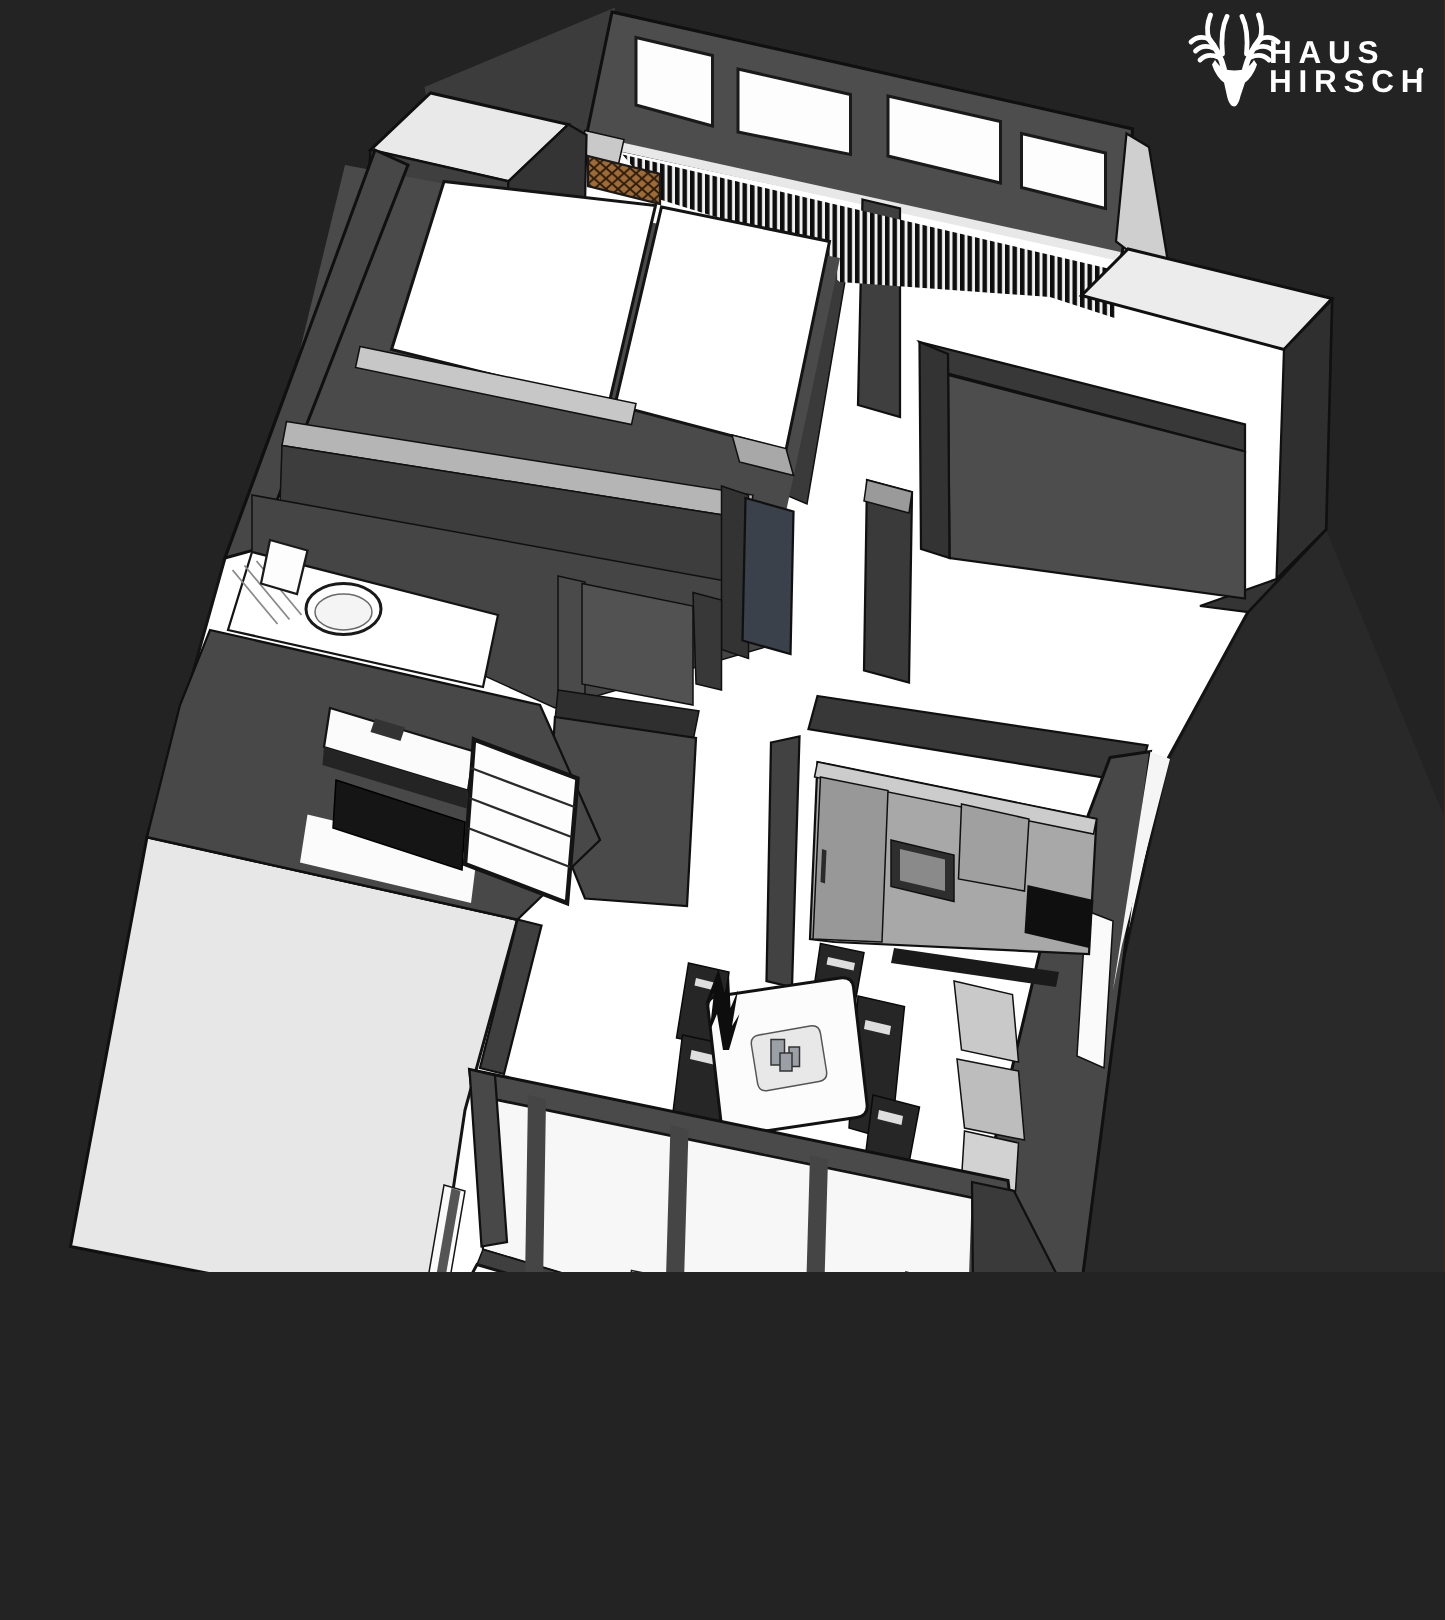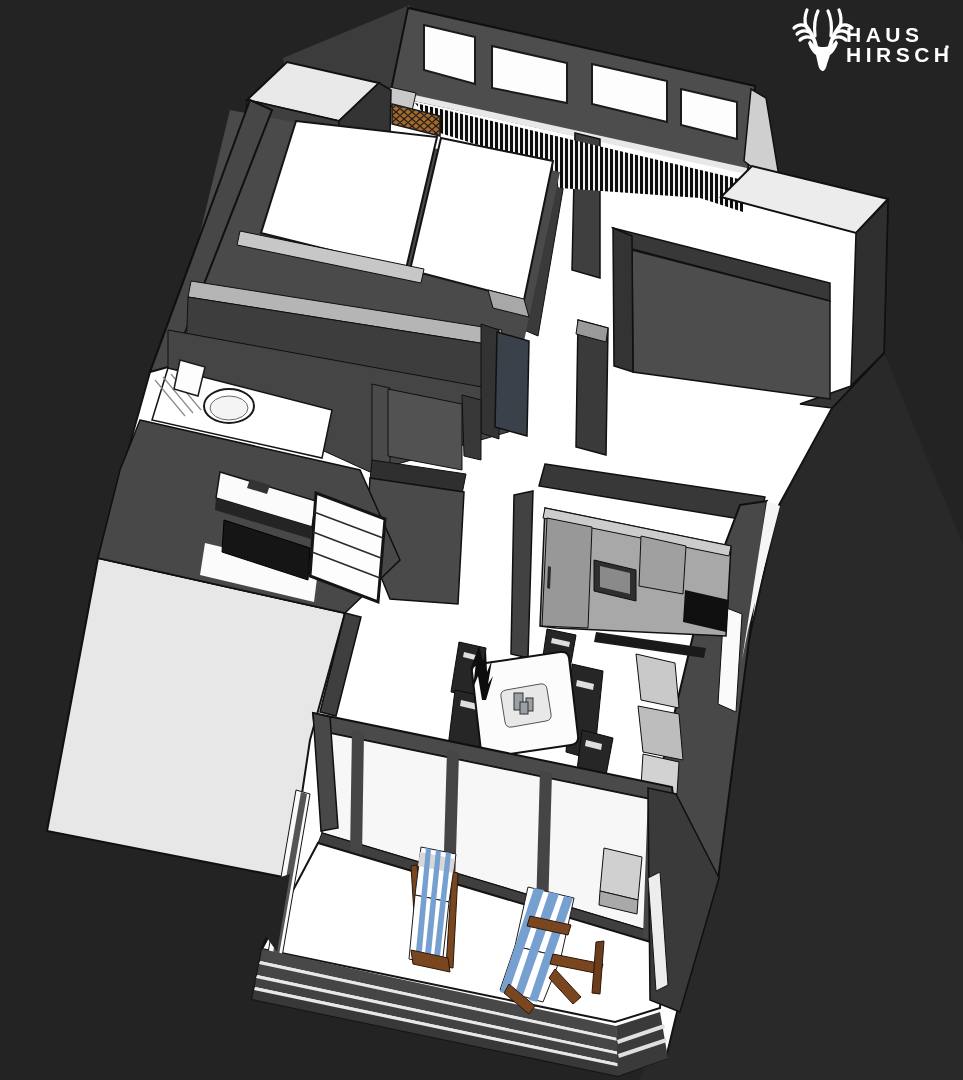--- a/index.html
+++ b/index.html
@@ -1,16 +1,16 @@
 <!DOCTYPE html>
 <html><head>
 <meta charset="utf-8">
 <style>
   html,body{margin:0;padding:0;background:#232323;}
-  #stage{position:relative;width:963px;height:1080px;overflow:hidden;background:#c2410c;
+  #stage{position:relative;width:963px;height:848px;overflow:hidden;background:#c2410c;
     font-family:"Liberation Sans", sans-serif;}
   svg{display:block}
 </style>
 </head>
 <body>
 <div id="stage">
 <svg width="963" height="1080" viewBox="0 0 963 1080">
 <defs>
   <pattern id="louv" width="5" height="10" patternUnits="userSpaceOnUse">
     <rect width="5" height="10" fill="#f0f0f0"></rect>

